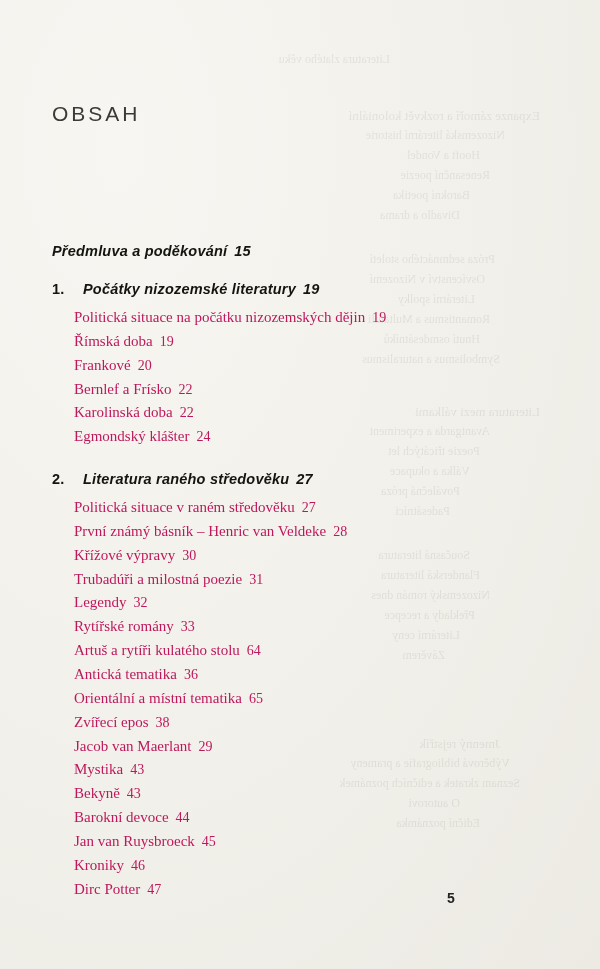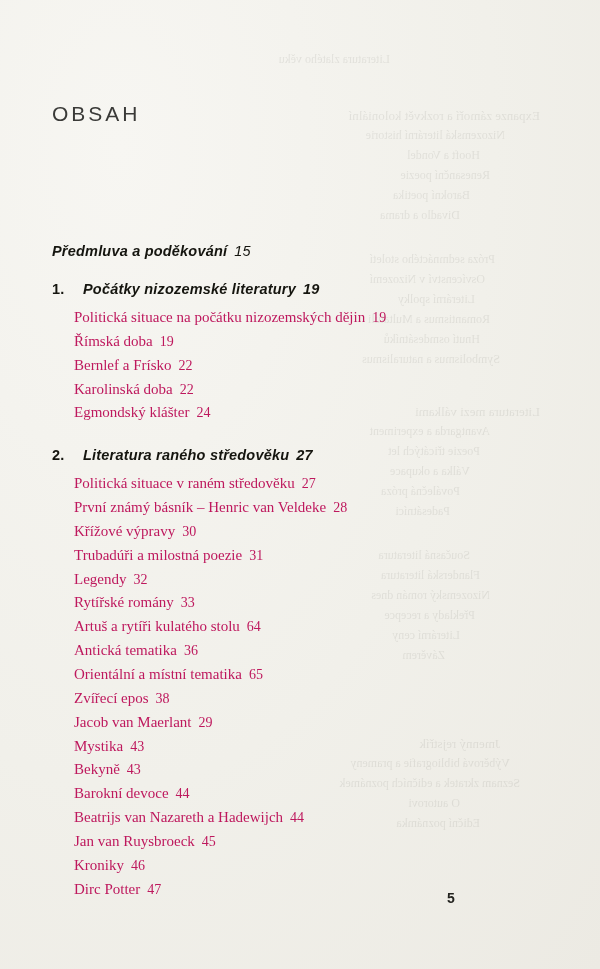--- a/index.html
+++ b/index.html
@@ -69,21 +69,21 @@
     font-family: "Liberation Sans", sans-serif;
     font-style: italic;
     font-weight: bold;
     font-size: 14.5px;
     color: #15150f;
     margin-bottom: 22px;
     letter-spacing: 0.2px;
   }
   .lead .pg {
     font-style: italic;
-    font-weight: normal;
+    font-weight: bold;
     margin-left: 7px;
   }
 
   .chapter {
     margin-bottom: 7px;
   }
   .ch-head {
     font-family: "Liberation Sans", sans-serif;
     font-style: italic;
     font-weight: bold;
@@ -182,20 +182,21 @@
   <div class="toc">
     <div class="lead">
       <span>Předmluva a poděkování</span><span class="pg">15</span>
     </div>
     <div id="chapters">
         <div class="chapter">
           <div class="ch-head"><span class="ch-num">1.</span><span>Počátky nizozemské literatury</span><span class="pg">19</span></div>
           <ul class="entries">
             <li class="entry"><span>Politická situace na počátku nizozemských dějin</span><span class="pg">19</span></li>
             <li class="entry"><span>Římská doba</span><span class="pg">19</span></li>
+            <li class="entry"><span>Frankové</span><span class="pg">20</span></li>
             <li class="entry"><span>Bernlef a Frísko</span><span class="pg">22</span></li>
             <li class="entry"><span>Karolinská doba</span><span class="pg">22</span></li>
             <li class="entry"><span>Egmondský klášter</span><span class="pg">24</span></li>
           </ul>
         </div>
         <div class="chapter">
           <div class="ch-head"><span class="ch-num">2.</span><span>Literatura raného středověku</span><span class="pg">27</span></div>
           <ul class="entries">
             <li class="entry"><span>Politická situace v raném středověku</span><span class="pg">27</span></li>
             <li class="entry"><span>První známý básník – Henric van Veldeke</span><span class="pg">28</span></li>
@@ -204,21 +205,20 @@
             <li class="entry"><span>Legendy</span><span class="pg">32</span></li>
             <li class="entry"><span>Rytířské romány</span><span class="pg">33</span></li>
             <li class="entry"><span>Artuš a rytíři kulatého stolu</span><span class="pg">64</span></li>
             <li class="entry"><span>Antická tematika</span><span class="pg">36</span></li>
             <li class="entry"><span>Orientální a místní tematika</span><span class="pg">65</span></li>
             <li class="entry"><span>Zvířecí epos</span><span class="pg">38</span></li>
             <li class="entry"><span>Jacob van Maerlant</span><span class="pg">29</span></li>
             <li class="entry"><span>Mystika</span><span class="pg">43</span></li>
             <li class="entry"><span>Bekyně</span><span class="pg">43</span></li>
             <li class="entry"><span>Barokní devoce</span><span class="pg">44</span></li>
-            <li class="entry"><span>Beatrijs van Nazareth a Hadewijch</span><span class="pg">44</span></li>
             <li class="entry"><span>Jan van Ruysbroeck</span><span class="pg">45</span></li>
             <li class="entry"><span>Kroniky</span><span class="pg">46</span></li>
             <li class="entry"><span>Dirc Potter</span><span class="pg">47</span></li>
           </ul>
         </div>
       </div>
   </div>
 
   <div class="folio">5</div>
 </div>

